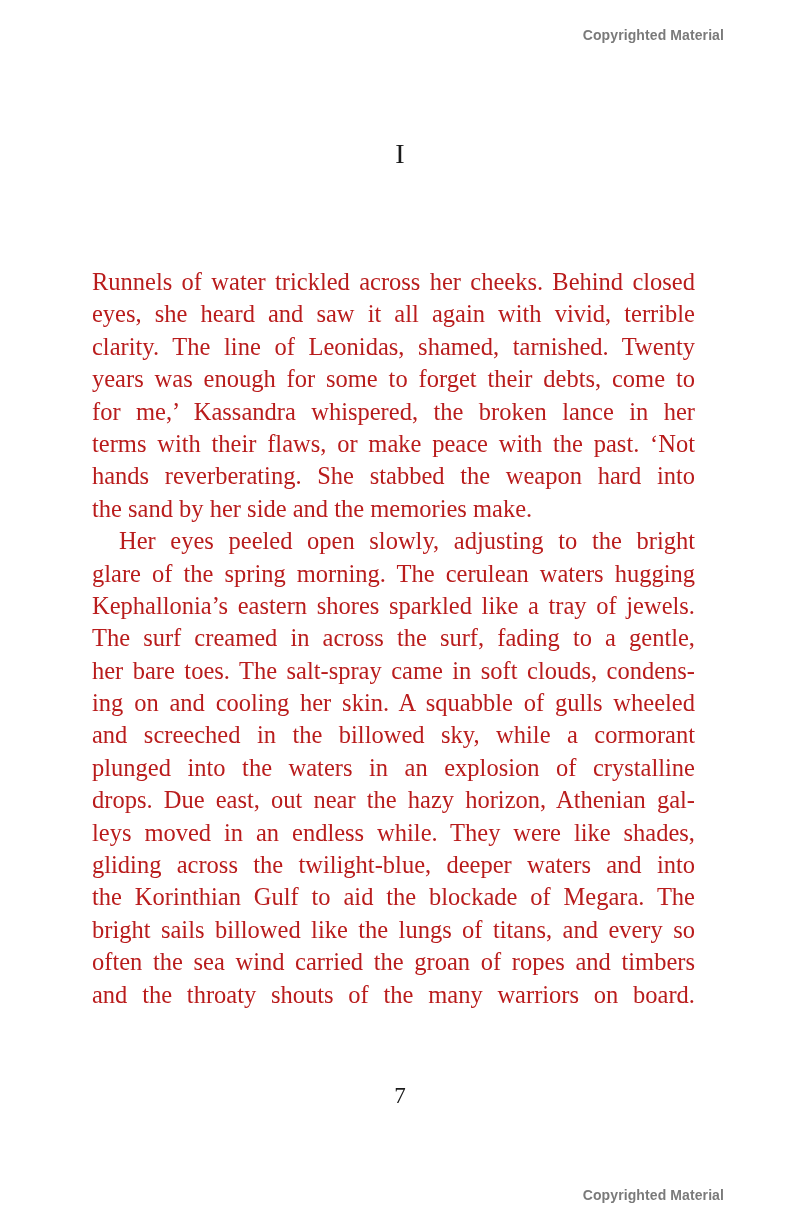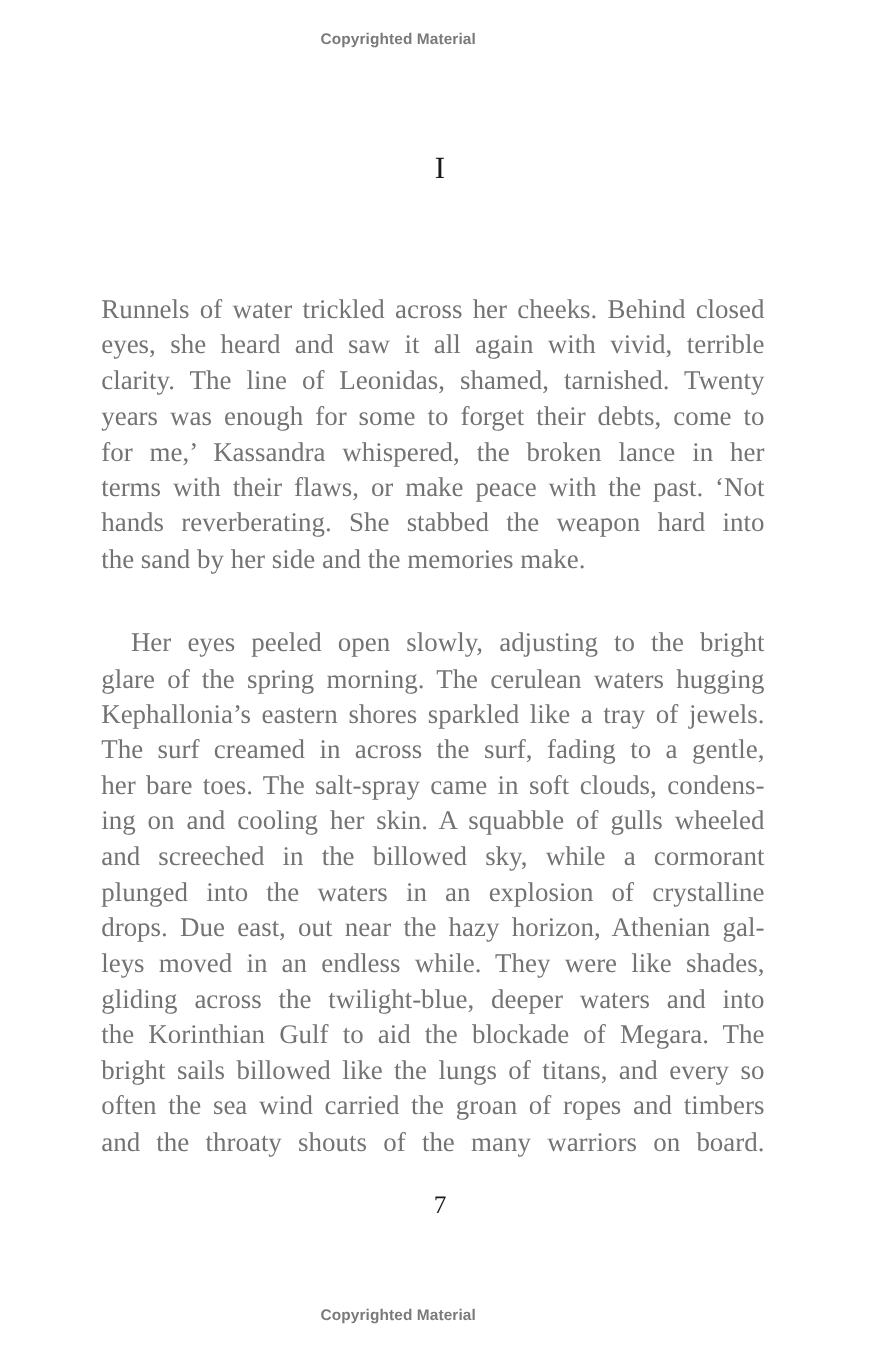--- a/index.html
+++ b/index.html
@@ -10,21 +10,21 @@
   body {
     width: 800px;
     height: 1230px;
     position: relative;
     overflow: hidden;
   }
   .watermark {
     position: absolute;
     left: 0;
     width: 724px;
-    text-align: center;
+    text-align: right;
     font-family: "Liberation Sans", sans-serif;
     font-weight: bold;
     font-size: 14px;
     color: #7a7a7a;
     letter-spacing: 0.1px;
   }
   .watermark.top { top: 27px; }
   .watermark.bottom { top: 1187px; }
   .chapter-number {
     position: absolute;
@@ -37,35 +37,34 @@
     color: #1a1a1a;
   }
   .body-text {
     position: absolute;
     left: 92px;
     top: 266px;
     width: 603px;
     font-family: "Liberation Serif", serif;
     font-size: 24.5px;
     line-height: 32.4px;
-    color: #737373;
+    color: #b91c1c;
   }
   .line {
     display: block;
     white-space: nowrap;
     text-align: justify;
     text-align-last: justify;
     height: 32.4px;
   }
   .line.last {
     text-align-last: left;
   }
   .line.indent {
     padding-left: 27px;
-    margin-top: 44px;
   }
   .page-number {
     position: absolute;
     left: 0;
     width: 800px;
     top: 1083px;
     text-align: center;
     font-family: "Liberation Serif", serif;
     font-size: 23px;
     color: #1a1a1a;

